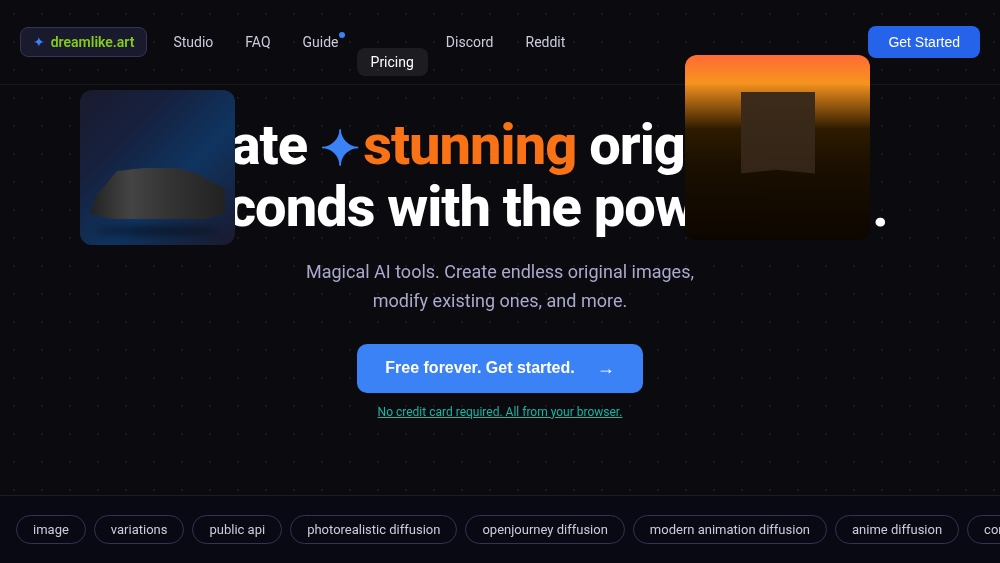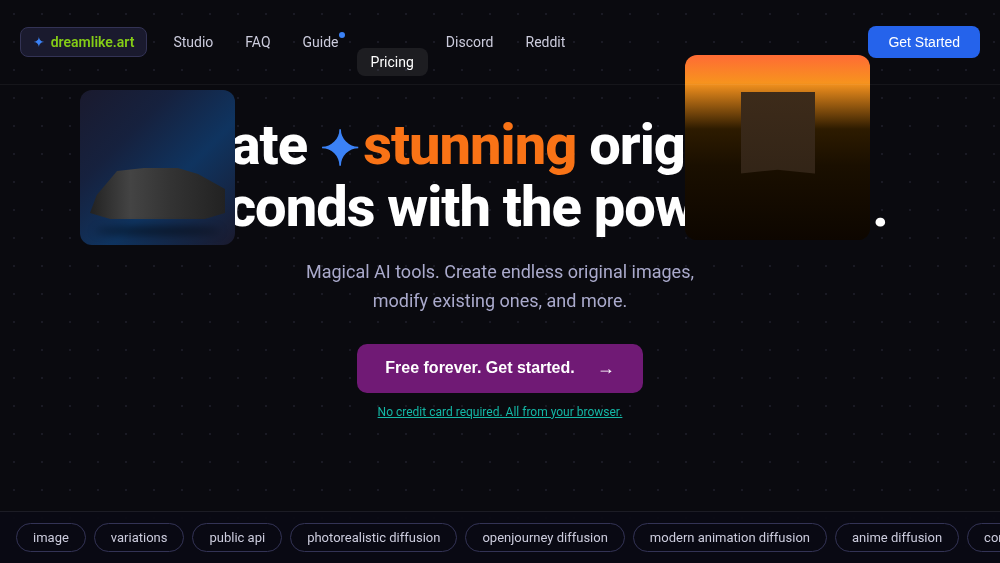--- a/index.html
+++ b/index.html
@@ -135,21 +135,21 @@
       color: #aaaacc;
       line-height: 1.6;
       margin-bottom: 28px;
       max-width: 520px;
     }
 
     .btn-free {
       display: inline-flex;
       align-items: center;
       gap: 22px;
-      background: #701a75;
+      background: #3b82f6;
       color: #fff;
       border: none;
       border-radius: 10px;
       padding: 14px 28px;
       font-size: 16px;
       font-weight: 600;
       cursor: pointer;
       margin-bottom: 12px;
     }
 
@@ -251,21 +251,21 @@
       background: linear-gradient(180deg, #1a0f00 0%, #0d0600 100%);
       clip-path: polygon(0 100%, 0 30%, 30% 10%, 50% 5%, 70% 10%, 100% 30%, 100% 100%);
     }
 
     
     .tags-bar {
       position: absolute;
       bottom: 0;
       left: 0;
       right: 0;
-      height: 52px;
+      height: 68px;
       background: rgba(10, 10, 20, 0.95);
       border-top: 1px solid rgba(255,255,255,0.08);
       display: flex;
       align-items: center;
       gap: 8px;
       padding: 0 16px;
       overflow: hidden;
       z-index: 10;
     }
 

